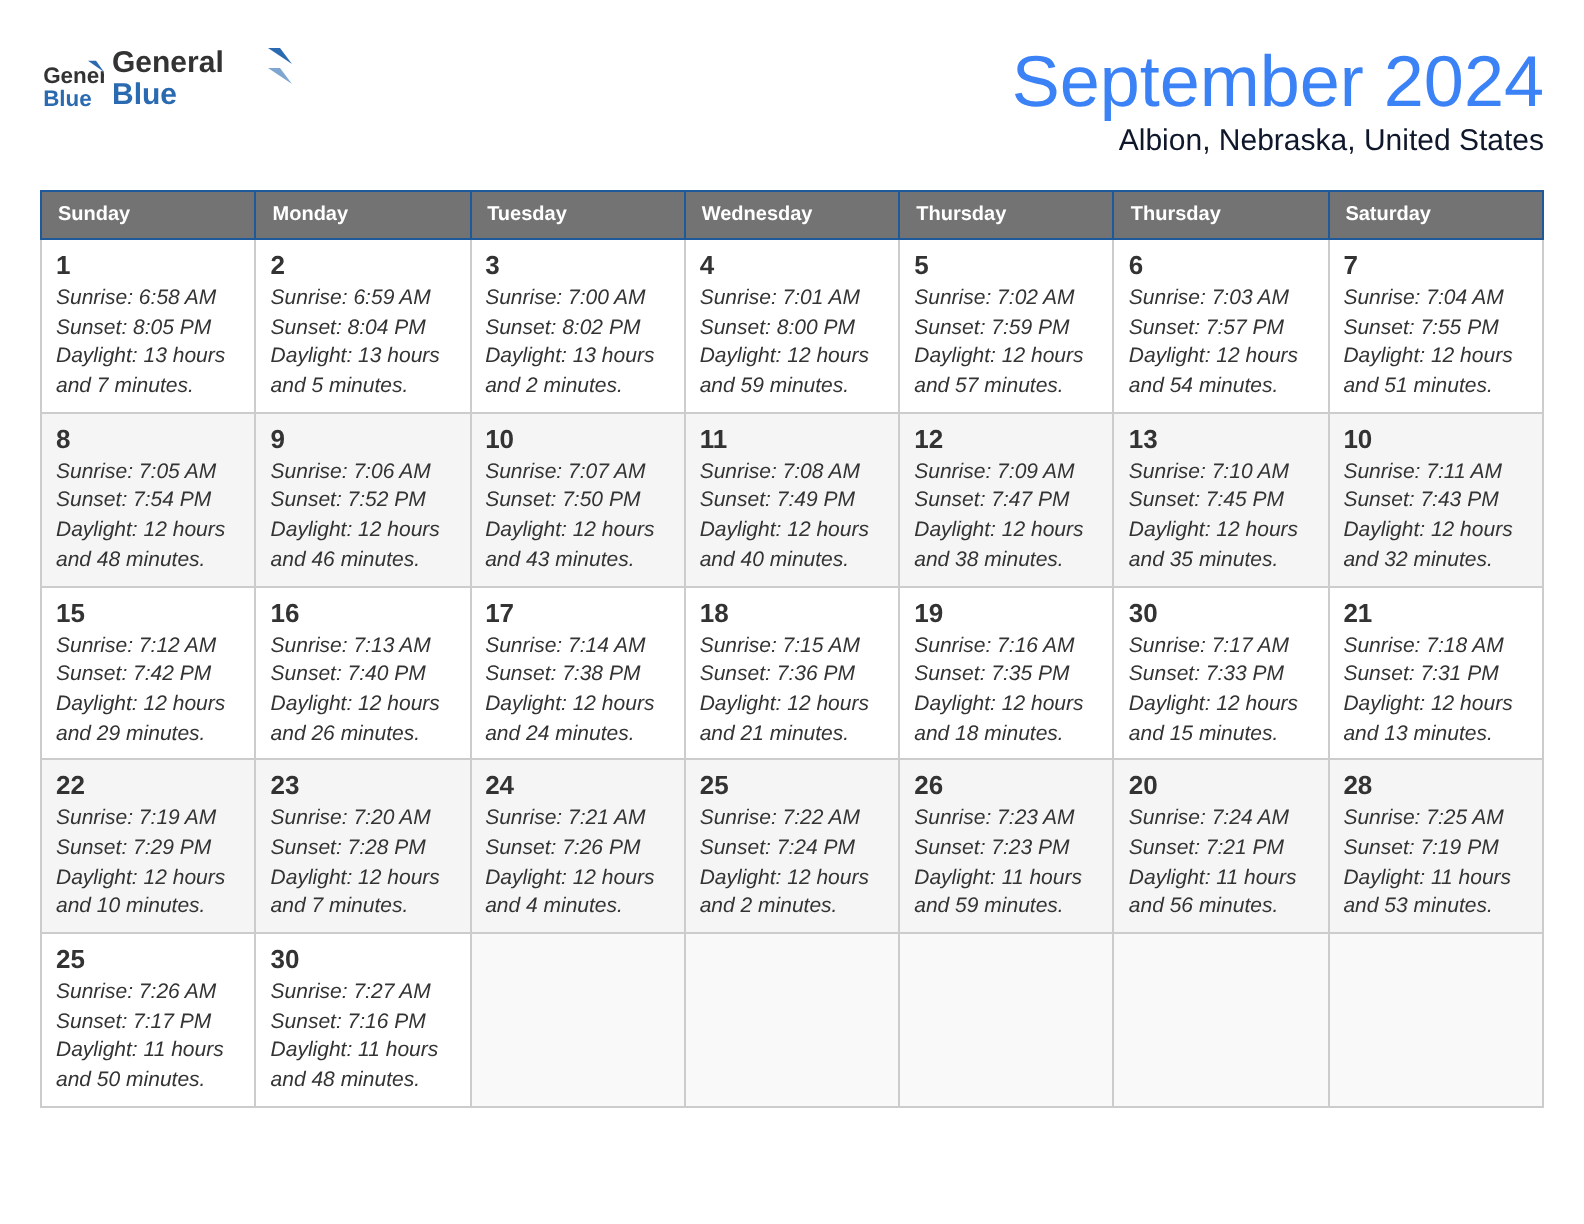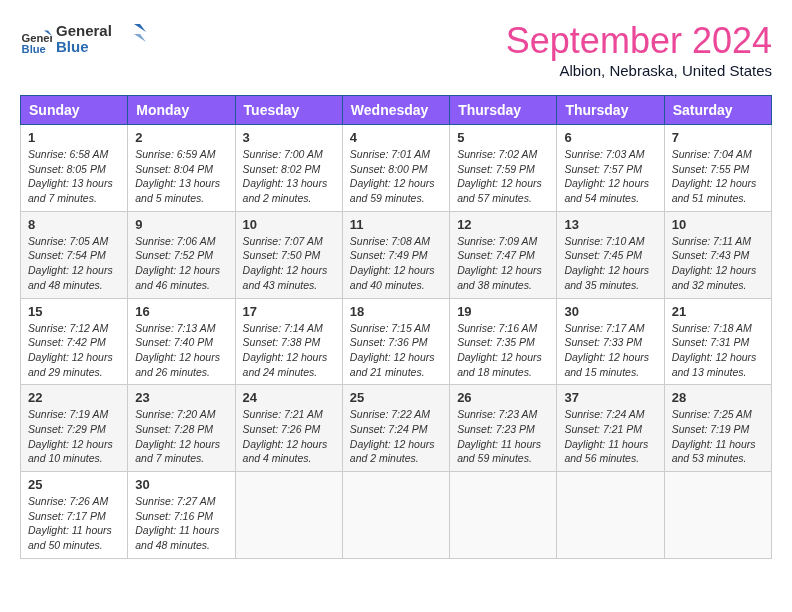--- a/index.html
+++ b/index.html
@@ -29,39 +29,39 @@
     }
     .logo-icon {
       width: 32px;
       height: 32px;
     }
     .title-block {
       text-align: right;
     }
     .month-title {
       font-size: 36px;
-      color: #ec4899;
+      color: #3b82f6;
       font-weight: normal;
       margin-left: 45px;
     }
     .location {
       font-size: 15px;
       color: #0f172a;
     }
     .calendar {
       width: 100%;
       border-collapse: collapse;
       border: 1px solid #ccc;
     }
     .calendar th {
-      background: #8b5cf6;
+      background: #737373;
       color: #fff;
       text-align: left;
       padding: 6px 8px;
-      font-size: 14px;
+      font-size: 10px;
       font-weight: bold;
       border: 1px solid #1e5a9a;
     }
     .calendar td {
       vertical-align: top;
       padding: 5px 7px;
       border: 1px solid #ccc;
       font-size: 10.5px;
       color: #333;
       width: calc(100% / 7);
@@ -228,21 +228,21 @@
         </td>
         <td>
           <span class="day-num">25</span>
           <div class="cell-text">Sunrise: 7:22 AM<br>Sunset: 7:24 PM<br>Daylight: 12 hours<br>and 2 minutes.</div>
         </td>
         <td>
           <span class="day-num">26</span>
           <div class="cell-text">Sunrise: 7:23 AM<br>Sunset: 7:23 PM<br>Daylight: 11 hours<br>and 59 minutes.</div>
         </td>
         <td>
-          <span class="day-num">37</span>
+          <span class="day-num">20</span>
           <div class="cell-text">Sunrise: 7:24 AM<br>Sunset: 7:21 PM<br>Daylight: 11 hours<br>and 56 minutes.</div>
         </td>
         <td>
           <span class="day-num">28</span>
           <div class="cell-text">Sunrise: 7:25 AM<br>Sunset: 7:19 PM<br>Daylight: 11 hours<br>and 53 minutes.</div>
         </td>
       </tr>
       <tr>
         <td>
           <span class="day-num">25</span>

